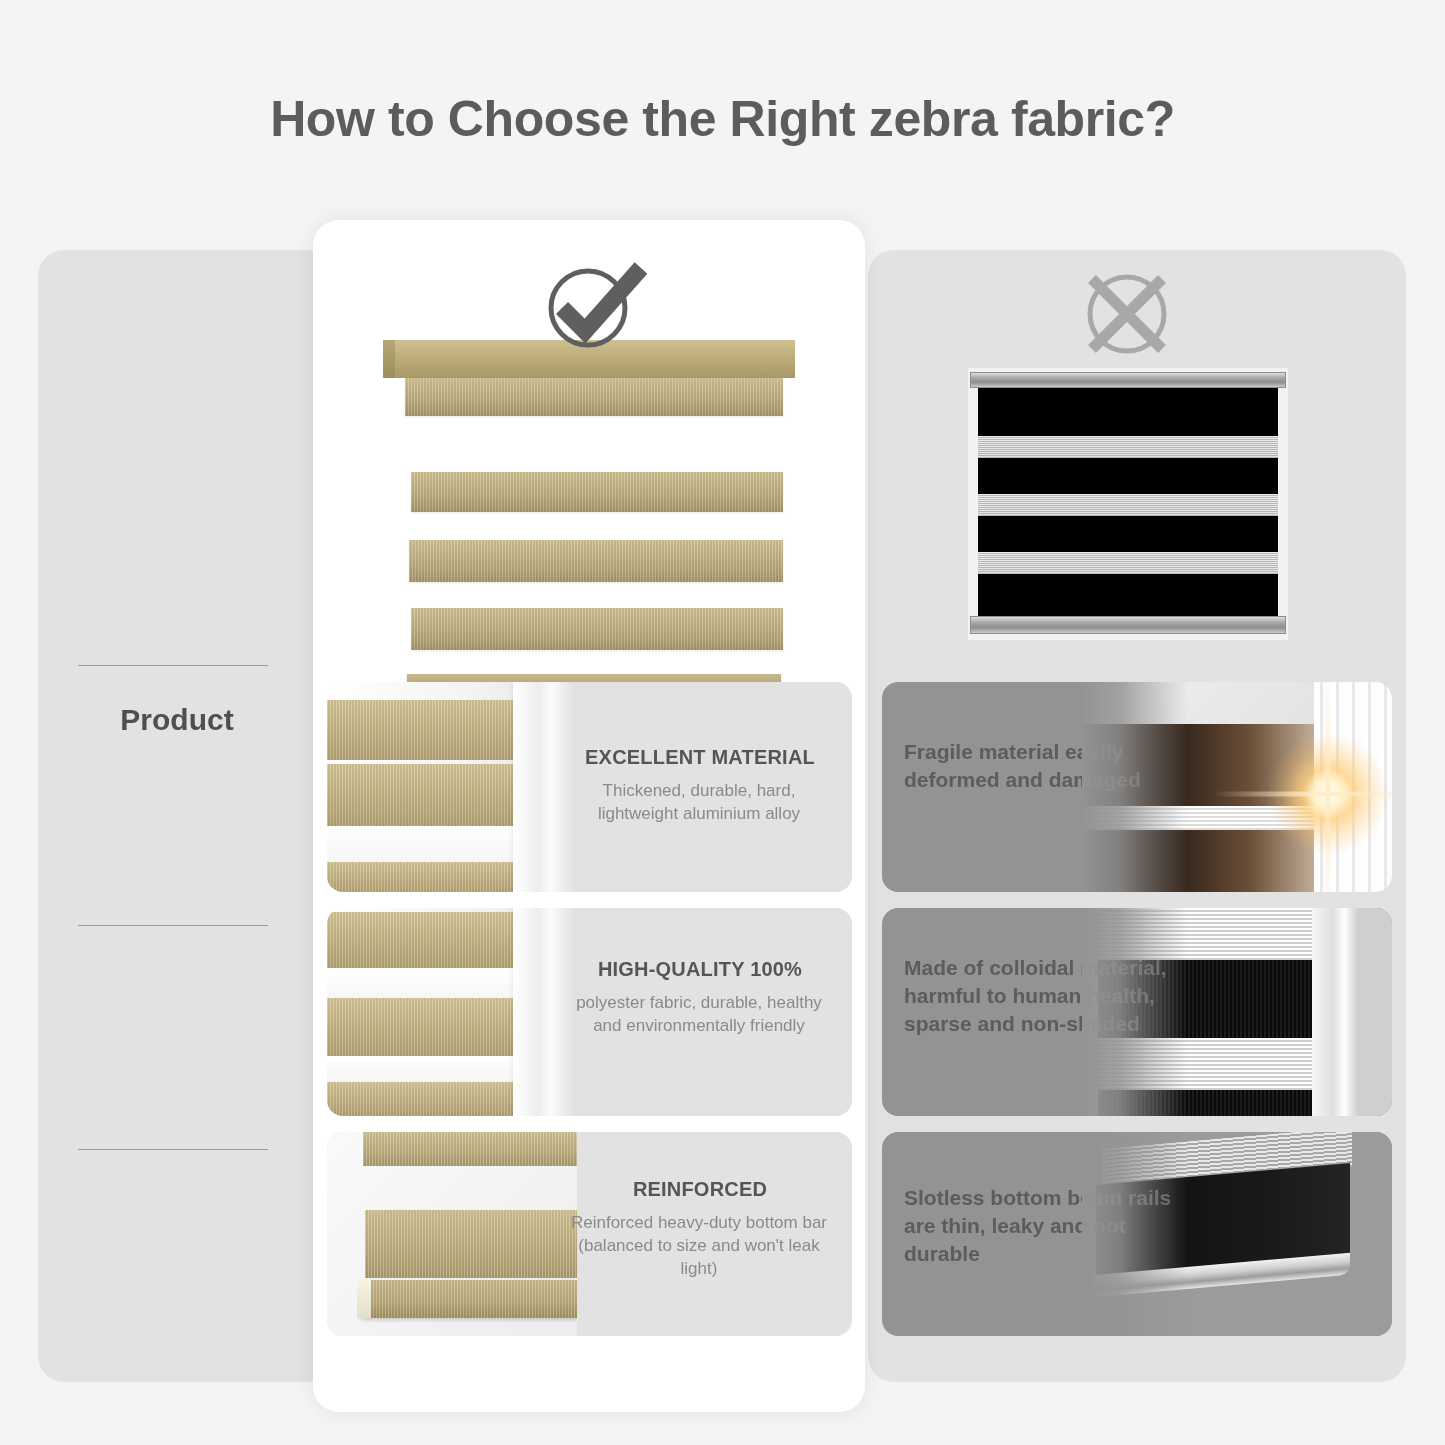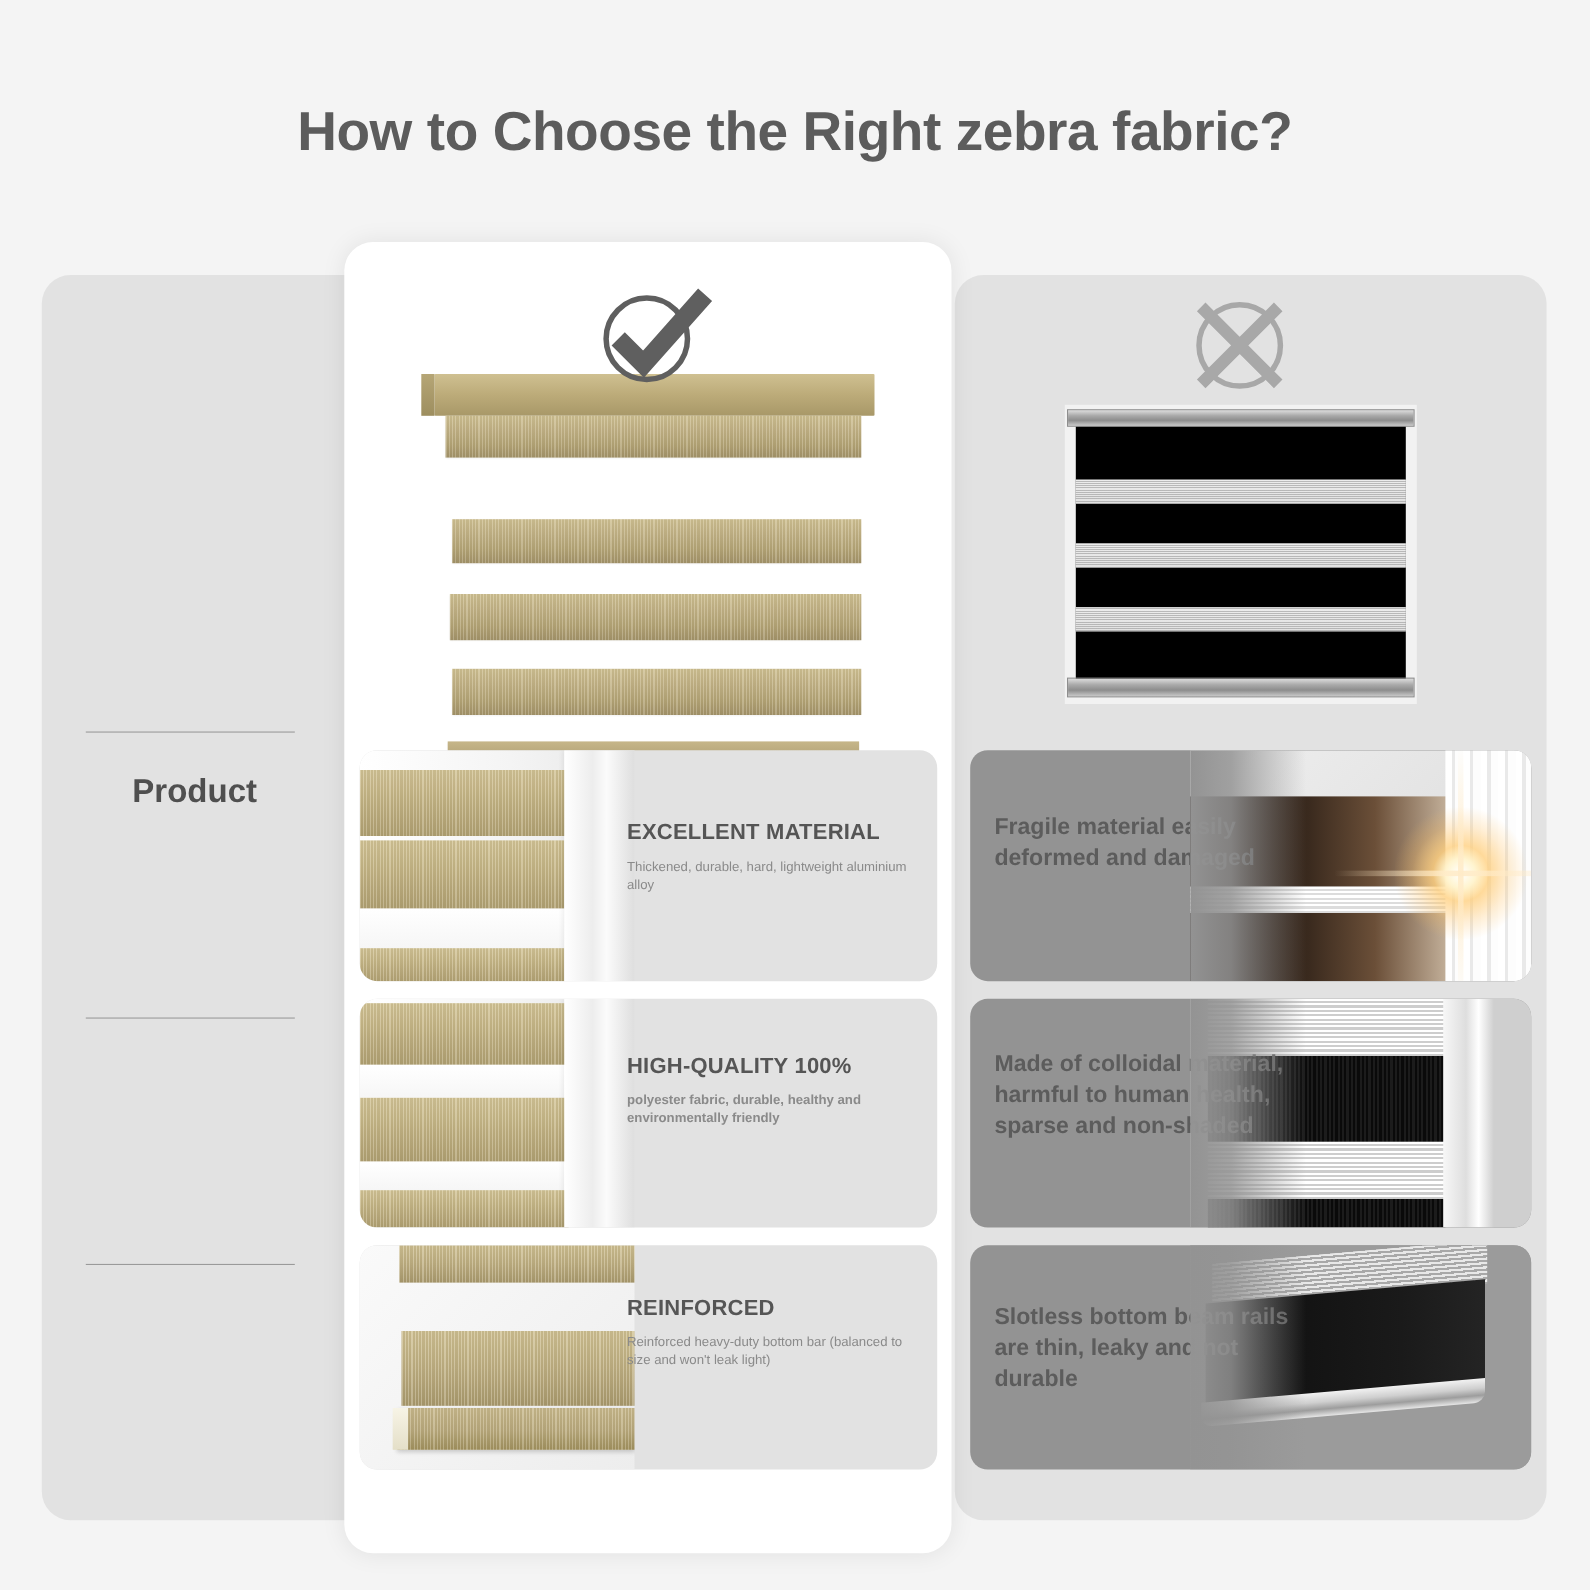--- a/index.html
+++ b/index.html
@@ -171,42 +171,43 @@
 
   
   .feat-card {
     position: absolute;
     left: 327px;
     width: 525px;
     background: #e2e2e2;
     border-radius: 16px;
     overflow: hidden;
     z-index: 6;
+    text-align: center;
   }
   .feat-card.f0 { top: 682px; height: 210px; }
   .feat-card.f1 { top: 908px; height: 208px; }
   .feat-card.f2 { top: 1132px; height: 204px; }
 
   .feat-photo {
     position: absolute; left: 0; top: 0; width: 250px; height: 100%;
     overflow: hidden;
   }
   .feat-text {
     position: absolute; left: 243px; top: 0; right: 0; height: 100%;
   }
   .feat-head {
     position: absolute; left: 0; top: 0; width: 260px;
     color: #555555; font-size: 20px; font-weight: bold; letter-spacing: 0.2px;
   }
   .feat-sub {
     position: absolute; left: 0; width: 258px;
-    color: #8a8a8a; font-size: 12px; line-height: 1.35;
+    color: #8a8a8a; font-size: 17px; line-height: 1.35;
   }
   .f0 .feat-head { top: 64px; }  .f0 .feat-sub { top: 98px; }
-  .f1 .feat-head { top: 50px; }  .f1 .feat-sub { top: 84px; font-weight: bold; }
+  .f1 .feat-head { top: 50px; }  .f1 .feat-sub { top: 84px; }
   .f2 .feat-head { top: 46px; }  .f2 .feat-sub { top: 80px; }
 
   
   .win-frame {
     position:absolute; inset:0;
     background: linear-gradient(90deg,#ffffff 0%, #f4f4f4 55%, #e6e6e6 100%);
   }
   .win-jamb {
     position:absolute; top:0; bottom:0; right:0; width:64px;
     background: linear-gradient(90deg,#ffffff 0%, #ededed 40%, #fbfbfb 60%, #dedede 100%);

